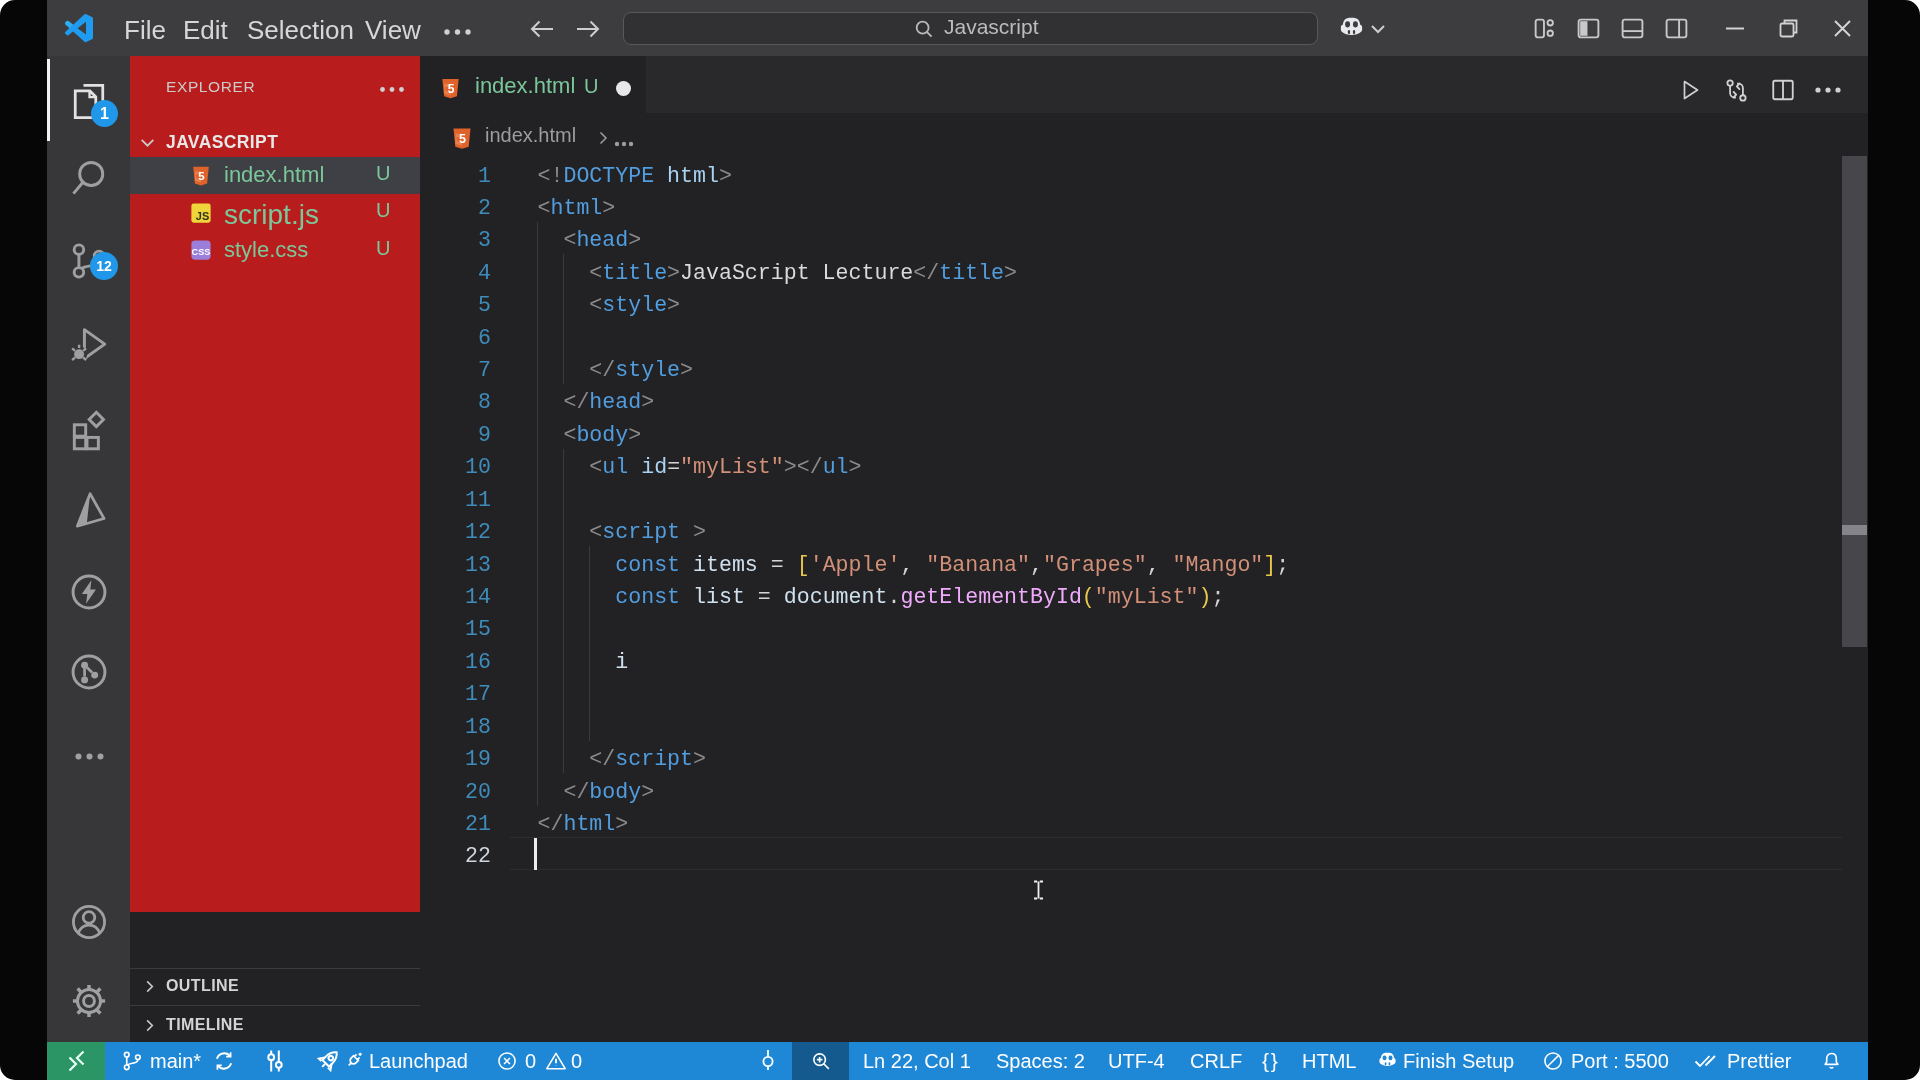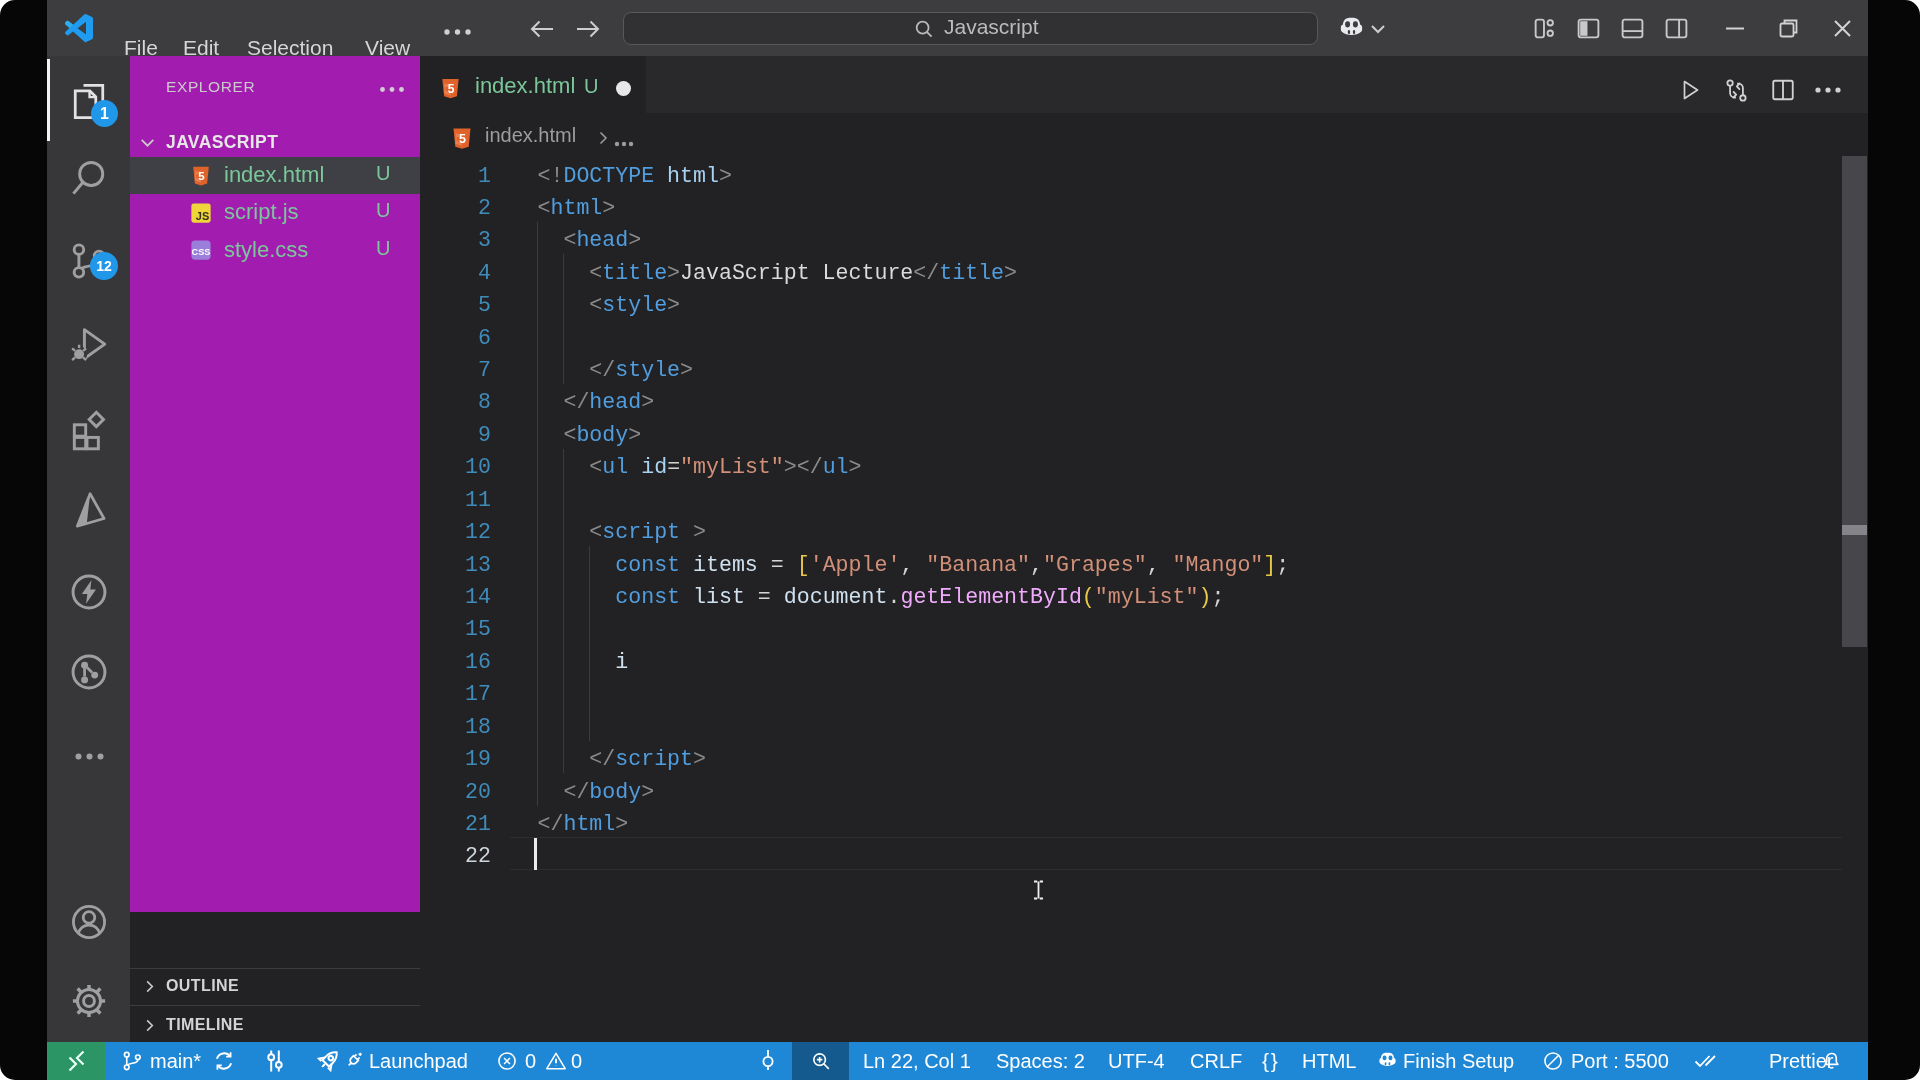--- a/index.html
+++ b/index.html
@@ -2,23 +2,23 @@
 <html><head>
 <meta charset="utf-8">
 <style>
   html,body{margin:0;padding:0;width:1920px;height:1080px;background:#ffffff;overflow:hidden;}
   *{box-sizing:border-box;}
   .a{position:absolute;}
   body{font-family:"Liberation Sans",sans-serif;}
   .black{position:absolute;left:0;top:0;width:1920px;height:1080px;background:#060606;border-radius:15px;}
   .win{position:absolute;left:47px;top:0;width:1821px;height:1080px;background:#222225;font-family:"Liberation Sans",sans-serif;}
   .titlebar{position:absolute;left:0;top:0;width:1821px;height:56px;background:#3d3d40;}
-  .menu{position:absolute;top:0;height:56px;line-height:61px;color:#d6d6d6;font-size:21px;margin-top:17px;}
+  .menu{position:absolute;top:0;height:56px;line-height:61px;color:#d6d6d6;font-size:26px;}
   .activity{position:absolute;left:0;top:56px;width:83px;height:986px;background:#37373a;}
-  .sidebar{position:absolute;left:83px;top:56px;width:290px;height:856px;background:#a21caf;text-decoration:underline;}
+  .sidebar{position:absolute;left:83px;top:56px;width:290px;height:856px;background:#b91c1c;text-decoration:underline;}
   .editor{position:absolute;left:373px;top:56px;width:1448px;height:986px;background:#222225;}
   .tabstrip{position:absolute;left:0;top:0;width:1448px;height:57px;background:#29292c;}
   .tab{position:absolute;left:0;top:0;width:226px;height:57px;background:#222225;}
   .statusbar{position:absolute;left:0;top:1042px;width:1821px;height:38px;background:#1e87d6;color:#ffffff;font-size:20px;}
   .code{position:absolute;font-family:"Liberation Mono",monospace;font-size:21.6px;line-height:32.42px;white-space:pre;}
   .guide{position:absolute;width:1px;background:#3b3b3f;}
   .st{position:absolute;top:0;height:38px;line-height:38px;white-space:nowrap;}
   svg{display:block;}
   .pu{color:#8a8a8a;}
   .tg{color:#519dde;}
@@ -201,21 +201,21 @@
       <path d="M5.9 4 6.2 7.2 12 7.2 12 10.4 6.5 10.4 6.9 14.4 12 15.9 12 19.2 5.3 17.2z" fill="#f2956a" opacity="0.55"></path>
       <text x="12.6" y="16.6" text-anchor="middle" font-family="Liberation Sans" font-size="12.5" font-weight="bold" fill="#fff">5</text>
     </svg>
     <div class="a" style="left:94px;top:106px;color:#7cc79a;font-size:22px;">index.html</div>
     <div class="a" style="left:246px;top:106px;color:#7cc79a;font-size:20px;">U</div>
 
     <svg class="a" style="left:60px;top:146px;" width="22" height="22" viewBox="0 0 24 24">
       <rect x="1.5" y="1.5" width="21" height="21" rx="2.5" fill="#f0d53a"></rect>
       <text x="21" y="20" text-anchor="end" font-family="Liberation Sans" font-size="12" font-weight="bold" fill="#33331a">JS</text>
     </svg>
-    <div class="a" style="left:94px;top:143px;color:#7cc79a;font-size:22px;">script.js</div>
+    <div class="a" style="left:94px;top:143px;color:#7cc79a;font-size:28px;">script.js</div>
     <div class="a" style="left:246px;top:143px;color:#7cc79a;font-size:20px;">U</div>
 
     <svg class="a" style="left:60px;top:183px;" width="22" height="22" viewBox="0 0 24 24">
       <rect x="1.5" y="1.5" width="21" height="21" rx="4" fill="#9a7ed9"></rect>
       <text x="12" y="17.8" text-anchor="middle" font-family="Liberation Sans" font-size="10" font-weight="bold" fill="#ffffff">CSS</text>
     </svg>
     <div class="a" style="left:94px;top:181px;color:#7cc79a;font-size:22px;">style.css</div>
     <div class="a" style="left:246px;top:181px;color:#7cc79a;font-size:20px;">U</div>
 
     <div class="a" style="left:0;top:912px;width:290px;height:1px;background:#3c3c40;"></div>
@@ -416,19 +416,19 @@
     </svg>
     <div class="st" style="left:1356px;text-align:center;">Finish Setup</div>
     <svg class="a" style="left:1495px;top:8px;" width="22" height="22" viewBox="0 0 24 24" fill="none" stroke="#fff" stroke-width="1.7">
       <circle cx="12" cy="12" r="8.8"></circle>
         <path d="M18.3 5.7 5.7 18.3"></path>
     </svg>
     <div class="st" style="left:1524px;">Port : 5500</div>
     <svg class="a" style="left:1646px;top:9px;" width="30" height="20" viewBox="0 0 30 20" fill="none" stroke="#fff" stroke-width="1.8">
       <path d="m2.5 10.5 4.5 4.5L16.5 5M12.5 14.5 22 5"></path>
     </svg>
-    <div class="st" style="left:1680px;margin-left:42px;">Prettier</div>
+    <div class="st" style="left:1680px;">Prettier</div>
     <svg class="a" style="left:1773px;top:7px;" width="23" height="24" viewBox="0 0 24 24" fill="none" stroke="#fff" stroke-width="1.7">
       <path d="M12 4.2c3.1 0 5 2.2 5 5.3v3.4l1.7 2.6H5.3L7 12.9V9.5c0-3.1 1.9-5.3 5-5.3z" stroke-linejoin="round"></path>
       <path d="M10.4 18.2a1.7 1.7 0 0 0 3.2 0"></path>
     </svg>
   </div>
 </div>
 
 </body></html>

